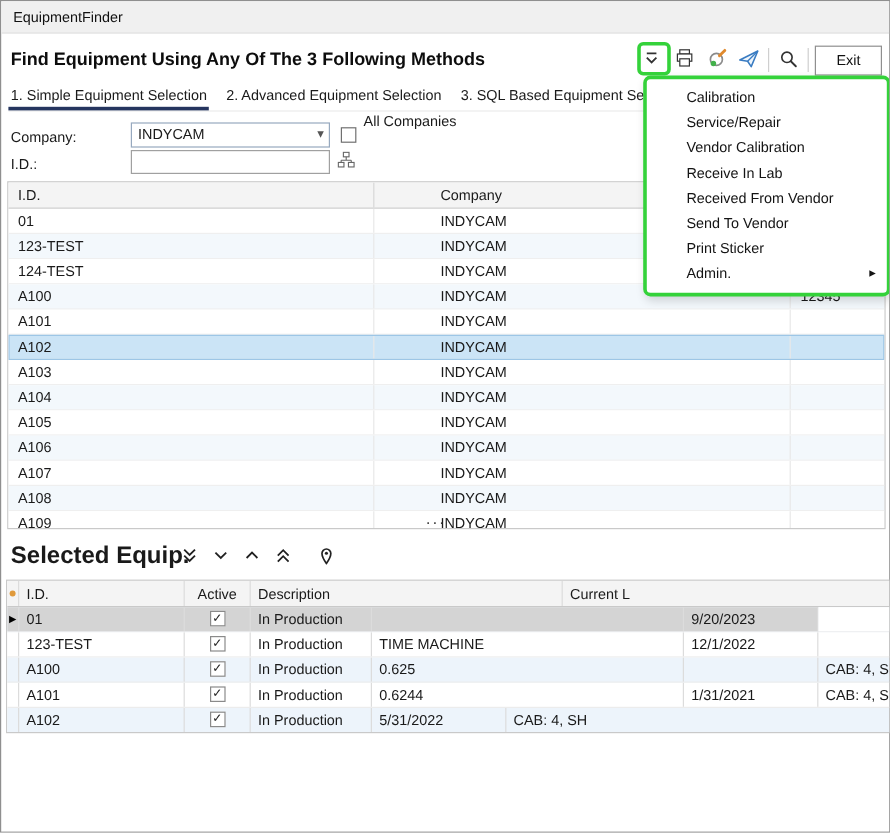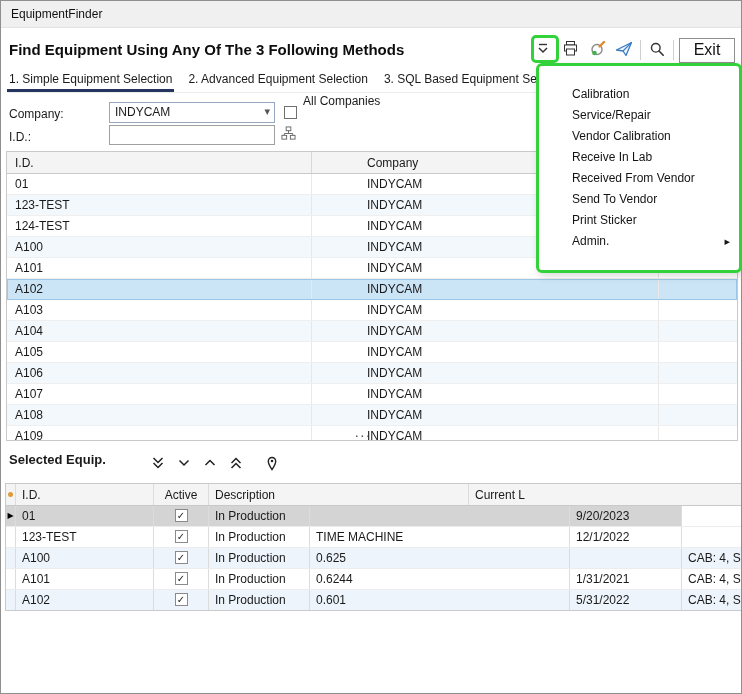--- a/index.html
+++ b/index.html
@@ -7,21 +7,21 @@
   body { font-family: "Liberation Sans", sans-serif; font-size: 12px; color: #1a1a1a; background: #fff; position: relative; }
 
   .window { position: absolute; inset: 0; border: 1px solid #8f8f8f; background: #fff; overflow: hidden; }
   .titlebar { position: absolute; left: 0; top: 0; right: 0; height: 27px; background: #f0f0f0; border-bottom: 1px solid #e2e2e2; display: flex; align-items: center; padding-left: 10px; color: #111; }
 
   .page-title { position: absolute; left: 8px; top: 40px; font-size: 15px; font-weight: bold; color: #0d0d0d; white-space: nowrap; }
 
   .toolbar { position: absolute; top: 36px; right: 6px; height: 26px; display: flex; align-items: center; gap: 5px; }
   .tb-btn { background: none; border: none; width: 22px; height: 24px; display: flex; align-items: center; justify-content: center; padding: 0; cursor: pointer; }
   .tb-sep { width: 1px; height: 20px; background: #cfcfcf; }
-  .exit-btn { width: 56px; height: 25px; border: 1px solid #8f8f8f; background: #fff; font-family: "Liberation Sans", sans-serif; font-size: 16px; color: #111; cursor: pointer; }
+  .exit-btn { width: 56px; height: 25px; border: 1px solid #8f8f8f; background: #fff; font-family: "Liberation Sans", sans-serif; font-size: 12px; color: #111; cursor: pointer; }
 
   .tabs { position: absolute; left: 6px; top: 66px; right: 0; height: 26px; display: flex; gap: 12px; border-bottom: 1px solid #ececec; }
   .tab { padding: 5px 2px 2px 2px; white-space: nowrap; cursor: pointer; }
   .tab.active { border-bottom: 3px solid #25355f; }
 
   .lbl { position: absolute; white-space: nowrap; }
   .combo { position: absolute; left: 108px; top: 101px; width: 166px; height: 21px; border: 1px solid #97a9bf; background: #fff; padding: 2px 18px 0 5px; }
   .combo-arrow { position: absolute; right: 4px; top: 2px; font-size: 11px; color: #555; }
   .allco-box { position: absolute; left: 283px; top: 105px; width: 13px; height: 13px; border: 1px solid #707070; background: #fff; }
   .id-input { position: absolute; left: 108px; top: 124px; width: 166px; height: 20px; border: 1px solid #a0a0a0; padding: 0 5px; font-family: "Liberation Sans", sans-serif; font-size: 12px; }
@@ -31,41 +31,41 @@
   .ghead { display: flex; height: 22px; background: #f4f4f4; border-bottom: 1px solid #c9c9c9; }
   .ghead > div { padding: 4px 0 0 8px; border-right: 1px solid #d8d8d8; overflow: hidden; white-space: nowrap; }
   .gc1 { width: 305px; } .gc2 { width: 300px; margin-left: 47px; } .gc3 { flex: 1; border-right: none !important; }
   .mrow { display: flex; height: 21px; border-bottom: 1px solid #efefef; background: #fff; cursor: default; }
   .mrow > div { padding: 3px 0 0 8px; border-right: 1px solid #e8e8e8; overflow: hidden; white-space: nowrap; }
   .mrow:nth-child(even) { background: #f3f8fc; }
   .mrow.sel { background: #cbe4f6; outline: 1px solid #9dc6e6; outline-offset: -1px; }
 
   .overflow-ind { position: absolute; left: 354px; top: 424px; font-size: 13px; letter-spacing: 2px; color: #333; z-index: 5; }
 
-  .sel-title { position: absolute; left: 8px; top: 451px; font-size: 13px; font-weight: bold; }
+  .sel-title { position: absolute; left: 8px; top: 451px; font-size: 20px; font-weight: bold; }
   .sel-tools { position: absolute; left: 146px; top: 452px; display: flex; gap: 4px; align-items: center; }
   .st-btn { width: 22px; height: 22px; background: none; border: none; display: flex; align-items: center; justify-content: center; padding: 0; cursor: pointer; }
   .st-btn.pin { margin-left: 10px; }
 
   .bgrid { position: absolute; left: 4px; top: 482px; width: 738px; height: 128px; border: 1px solid #c9c9c9; background: #fff; overflow: hidden; }
   .bhead { display: flex; height: 22px; background: #f4f4f4; border-bottom: 1px solid #c9c9c9; }
   .bhead > div, .brow > div { padding: 4px 0 0 6px; border-right: 1px solid #dcdcdc; overflow: hidden; white-space: nowrap; }
   .cm { width: 10px; padding: 0 !important; display: flex; align-items: center; justify-content: center; }
   .cid { width: 138px; } .cac { width: 55px; padding: 0 !important; display: flex; justify-content: center; align-items: flex-start; padding-top: 3px !important; }
   .cst { width: 101px; } .cde { width: 260px; } .cca { width: 112px; } .ccu { flex: 1; border-right: none !important; }
   .brow { display: flex; height: 21px; border-bottom: 1px solid #ececec; background: #fff; cursor: default; }
   .brow:nth-child(odd) { background: #edf4fb; }
   .brow > div { padding-top: 3px; }
   .brow.bsel > div { background: #d4d4d4; }
   .brow.bsel > .ccu { background: #fff; }
   .hdr-dot { width: 5px; height: 5px; border-radius: 50%; background: #e09a3c; }
   .rowmark { font-size: 8px; color: #000; line-height: 1; }
   .cb { display: inline-block; width: 13px; height: 13px; border: 1px solid #8a8a8a; background: #fff; text-align: center; line-height: 11px; font-size: 10px; color: #222; cursor: pointer; }
 
-  .menu { position: absolute; left: 535px; top: 62px; width: 206px; border: 3px solid #34d23a; border-radius: 6px; background: #fff; padding: 18px 0; z-index: 40; box-shadow: 2px 3px 8px rgba(0,0,0,0.15); }
+  .menu { position: absolute; left: 535px; top: 62px; width: 206px; border: 3px solid #34d23a; border-radius: 6px; background: #fff; padding: 5px 0; z-index: 40; box-shadow: 2px 3px 8px rgba(0,0,0,0.15); }
   .mi { height: 21px; line-height: 21px; padding-left: 33px; position: relative; color: #141414; cursor: pointer; white-space: nowrap; }
   .mi .sub { position: absolute; right: 9px; top: 0; font-size: 11px; }
   .green-box { position: absolute; left: 530px; top: 34px; width: 28px; height: 28px; border: 3px solid #34d23a; border-radius: 5px; z-index: 50; pointer-events: none; }
 </style>
 </head>
 <body>
 
 <div class="window">
 
   <div class="titlebar">
@@ -312,21 +312,20 @@
         <div class="cca">1/31/2021</div>
         <div class="ccu">CAB: 4, SH</div>
       </div>
       <div class="brow">
         <div class="cm"></div>
         <div class="cid">A102</div>
         <div class="cac">
             <span class="cb"><span>✓</span></span>
           </div>
         <div class="cst">In Production</div>
-        <div class="cde">0.601</div>
         <div class="cca">5/31/2022</div>
         <div class="ccu">CAB: 4, SH</div>
       </div>
     </div>
   </div>
 
   <div class="menu">
     <div class="mi"><span>Calibration</span></div>
     <div class="mi"><span>Service/Repair</span></div>
     <div class="mi"><span>Vendor Calibration</span></div>

